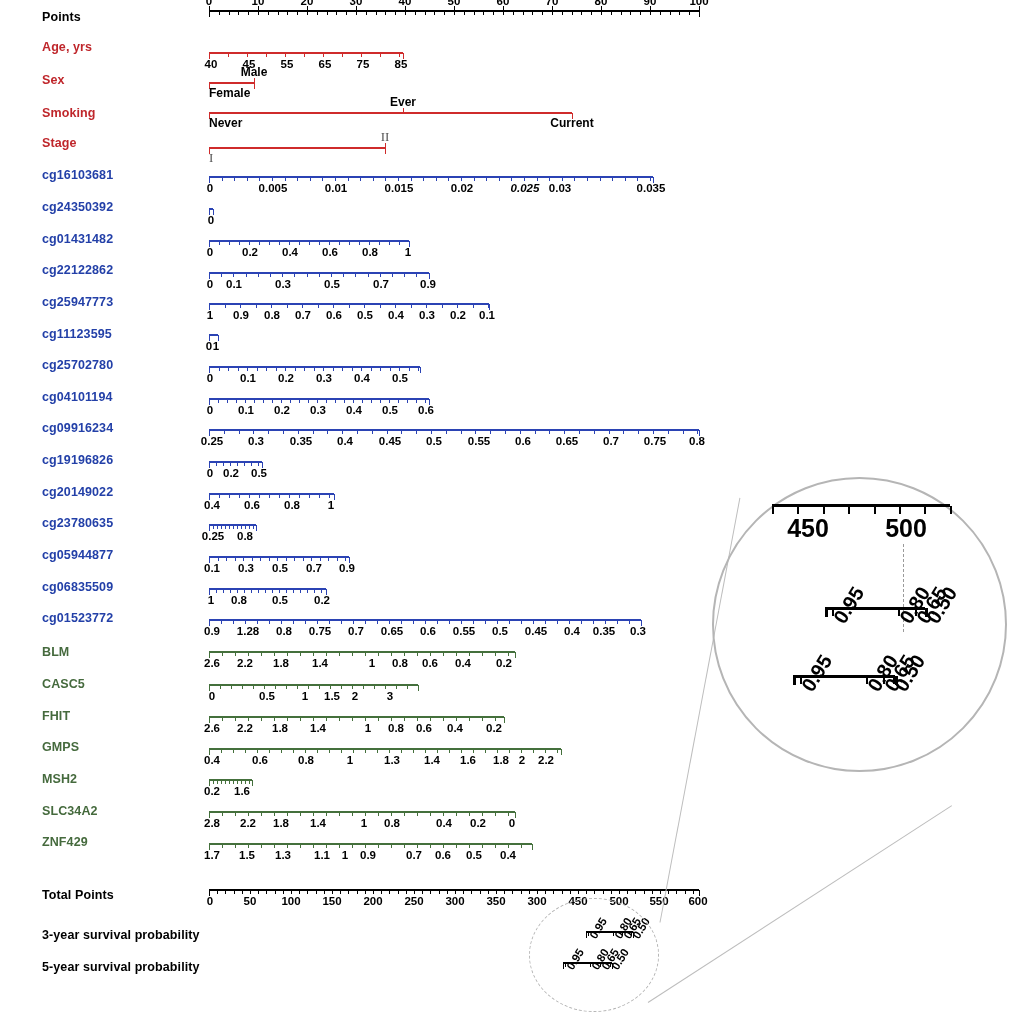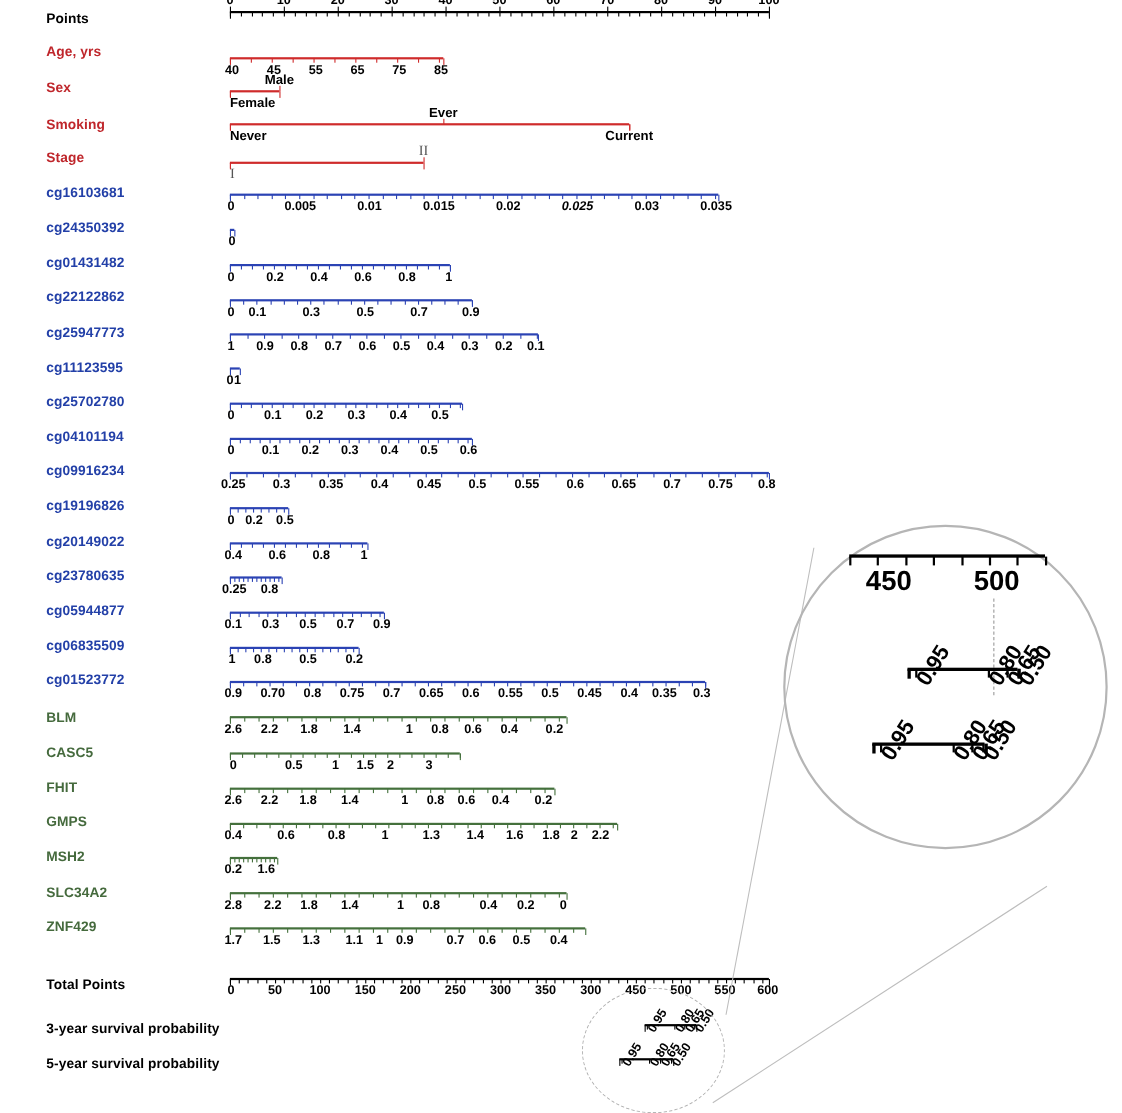--- a/index.html
+++ b/index.html
@@ -257,21 +257,21 @@
     <div class="tick tk-blue" style="left: 637px; top: 177px; height: 4px;"></div>
     <div class="tick tk-blue" style="left: 650px; top: 177px; height: 4px;"></div>
     <div class="tick tk-blue" style="left: 209px; top: 177px; height: 6px;"></div>
     <div class="tick tk-blue" style="left: 653px; top: 177px; height: 6px;"></div>
     <div class="tick-label" style="left: 210px; top: 182px;">0</div>
     <div class="tick-label" style="left: 273px; top: 182px;">0.005</div>
     <div class="tick-label" style="left: 336px; top: 182px;">0.01</div>
     <div class="tick-label" style="left: 399px; top: 182px;">0.015</div>
     <div class="tick-label" style="left: 462px; top: 182px;">0.02</div>
     <div class="tick-label" style="left: 525px; top: 182px; font-style: italic;">0.025</div>
-    <div class="tick-label" style="left: 588px; top: 182px;">0.03</div>
+    <div class="tick-label" style="left: 560px; top: 182px;">0.03</div>
     <div class="tick-label" style="left: 651px; top: 182px;">0.035</div>
     <div class="row-label lab-blue" style="left: 42px; top: 200px;">cg24350392</div>
     <div class="axis-line ax-blue" style="left: 209px; top: 208px; width: 4px;"></div>
     <div class="tick tk-blue" style="left: 209px; top: 209px; height: 6px;"></div>
     <div class="tick tk-blue" style="left: 213px; top: 209px; height: 6px;"></div>
     <div class="tick-label" style="left: 211px; top: 214px;">0</div>
     <div class="row-label lab-blue" style="left: 42px; top: 232px;">cg01431482</div>
     <div class="axis-line ax-blue" style="left: 209px; top: 240px; width: 200px;"></div>
     <div class="tick tk-blue" style="left: 209px; top: 241px; height: 4px;"></div>
     <div class="tick tk-blue" style="left: 219px; top: 241px; height: 4px;"></div>
@@ -629,21 +629,21 @@
     <div class="tick tk-blue" style="left: 569px; top: 620px; height: 4px;"></div>
     <div class="tick tk-blue" style="left: 581px; top: 620px; height: 4px;"></div>
     <div class="tick tk-blue" style="left: 593px; top: 620px; height: 4px;"></div>
     <div class="tick tk-blue" style="left: 605px; top: 620px; height: 4px;"></div>
     <div class="tick tk-blue" style="left: 617px; top: 620px; height: 4px;"></div>
     <div class="tick tk-blue" style="left: 629px; top: 620px; height: 4px;"></div>
     <div class="tick tk-blue" style="left: 641px; top: 620px; height: 4px;"></div>
     <div class="tick tk-blue" style="left: 209px; top: 620px; height: 6px;"></div>
     <div class="tick tk-blue" style="left: 641px; top: 620px; height: 6px;"></div>
     <div class="tick-label" style="left: 212px; top: 625px;">0.9</div>
-    <div class="tick-label" style="left: 248px; top: 625px;">0.70</div>
+    <div class="tick-label" style="left: 248px; top: 625px;">1.28</div>
     <div class="tick-label" style="left: 284px; top: 625px;">0.8</div>
     <div class="tick-label" style="left: 320px; top: 625px;">0.75</div>
     <div class="tick-label" style="left: 356px; top: 625px;">0.7</div>
     <div class="tick-label" style="left: 392px; top: 625px;">0.65</div>
     <div class="tick-label" style="left: 428px; top: 625px;">0.6</div>
     <div class="tick-label" style="left: 464px; top: 625px;">0.55</div>
     <div class="tick-label" style="left: 500px; top: 625px;">0.5</div>
     <div class="tick-label" style="left: 536px; top: 625px;">0.45</div>
     <div class="tick-label" style="left: 572px; top: 625px;">0.4</div>
     <div class="tick-label" style="left: 604px; top: 625px;">0.35</div>

